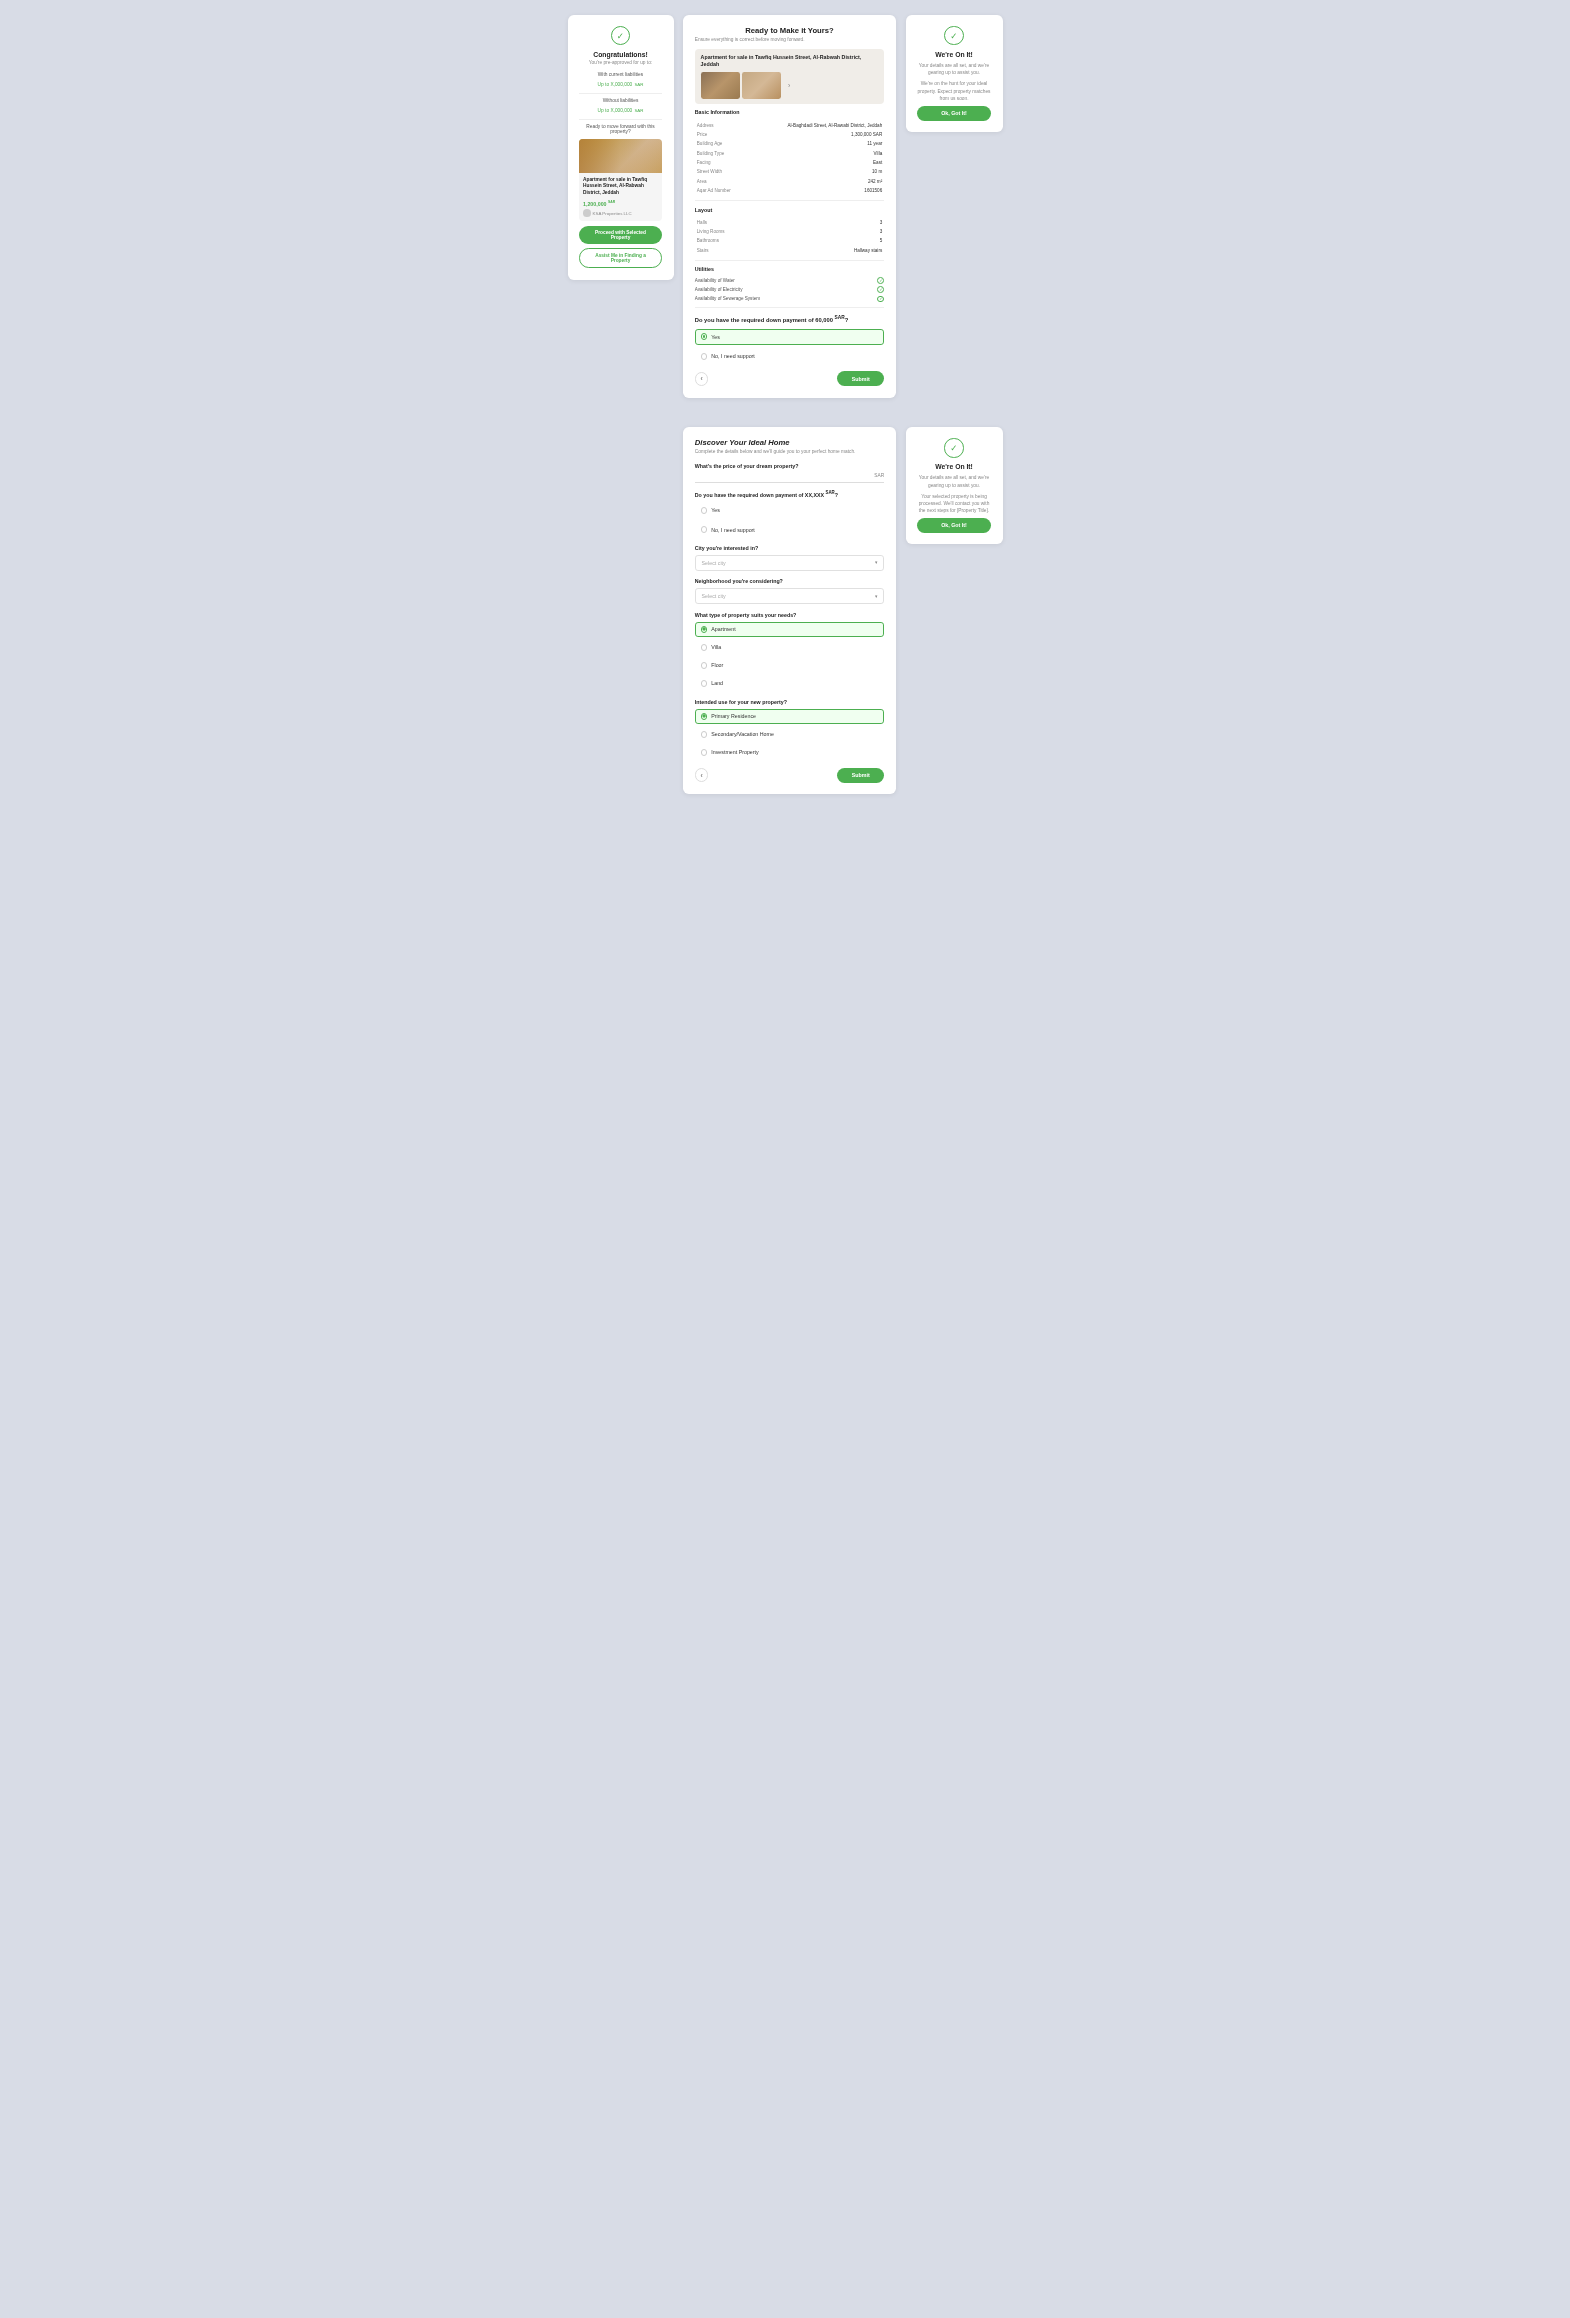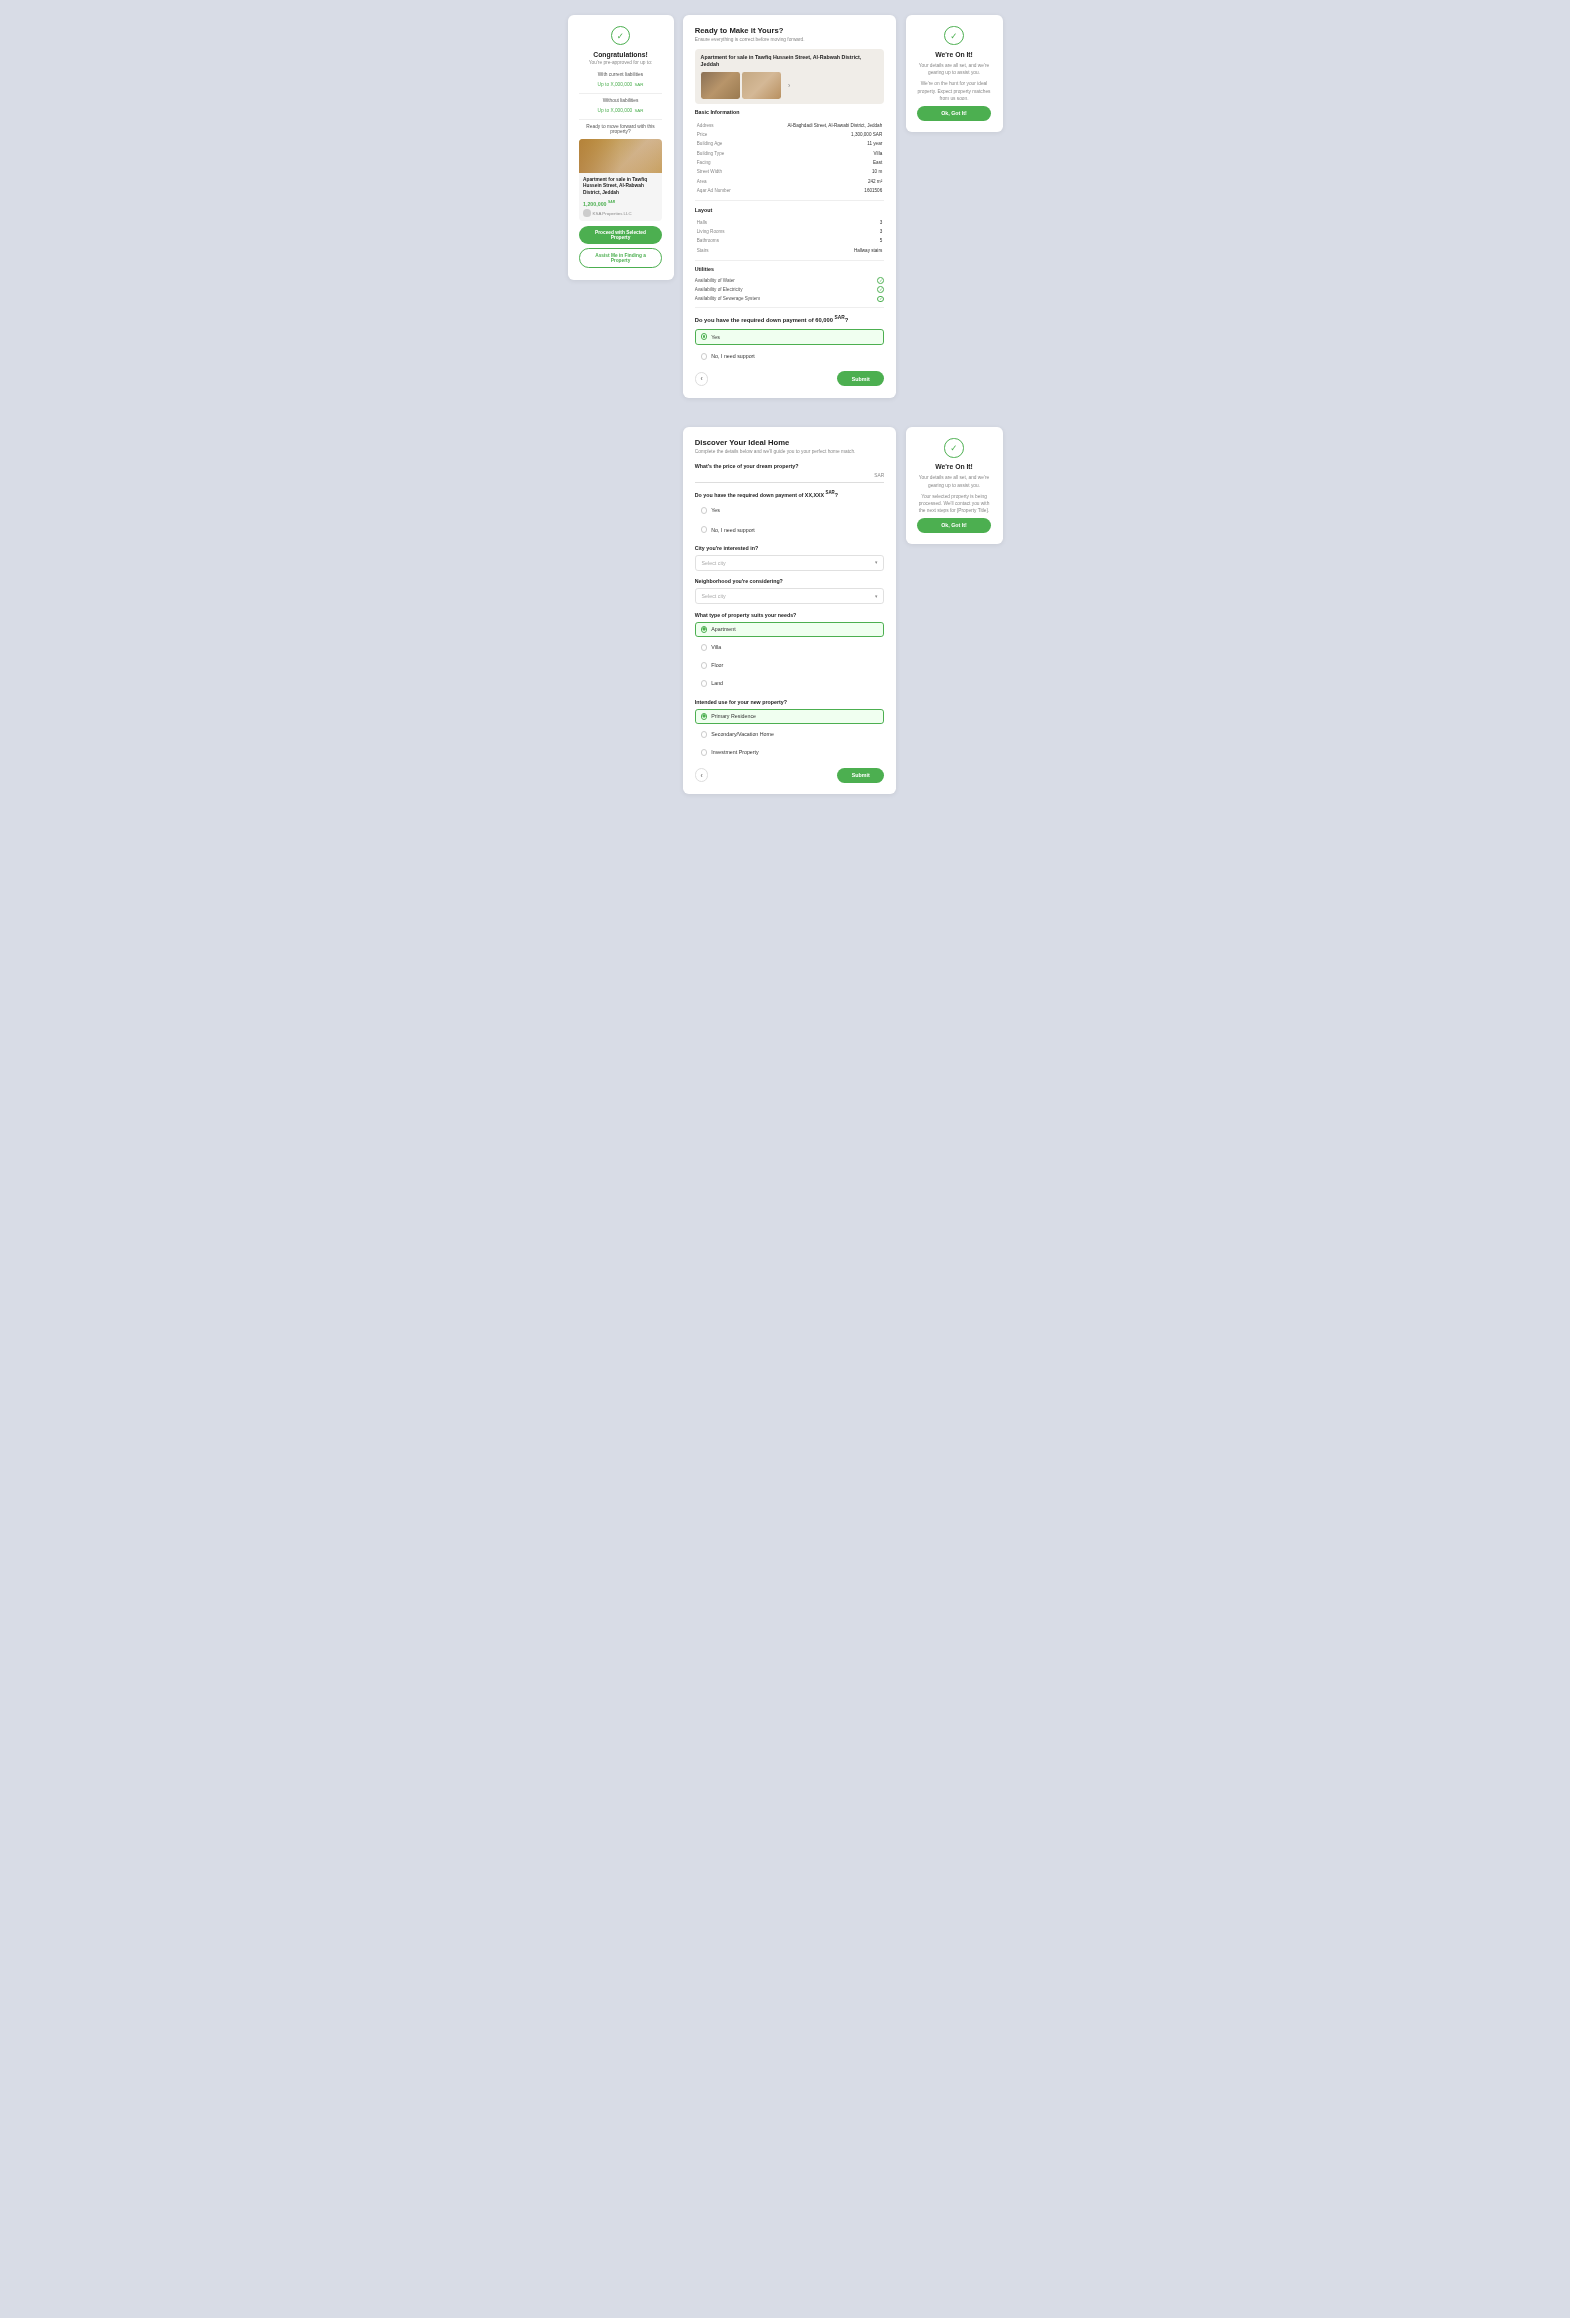--- a/index.html
+++ b/index.html
@@ -202,20 +202,21 @@
     .property-detail-card {
       flex: 1;
       min-width: 0;
     }
 
     .property-detail-card h2 {
       font-size: 7.7px;
       font-weight: 700;
       color: #222;
       margin-bottom: 1.9px;
+      text-align: center;
     }
 
     .property-detail-card .desc {
       font-size: 4.8px;
       color: #888;
       margin-bottom: 6.8px;
     }
 
     .property-banner {
       background: #f0ede8;
@@ -455,20 +456,21 @@
     .discover-card {
       flex: 1;
       min-width: 0;
     }
 
     .discover-card h2 {
       font-size: 7.7px;
       font-weight: 700;
       color: #222;
       margin-bottom: 1.9px;
+      font-style: italic;
     }
 
     .discover-card .desc {
       font-size: 4.8px;
       color: #888;
       margin-bottom: 8.7px;
     }
 
     .form-section-label {
       font-size: 5.3px;

